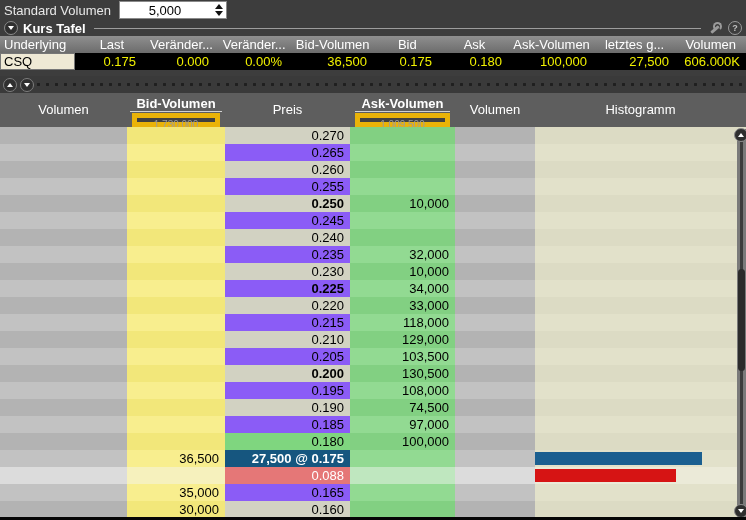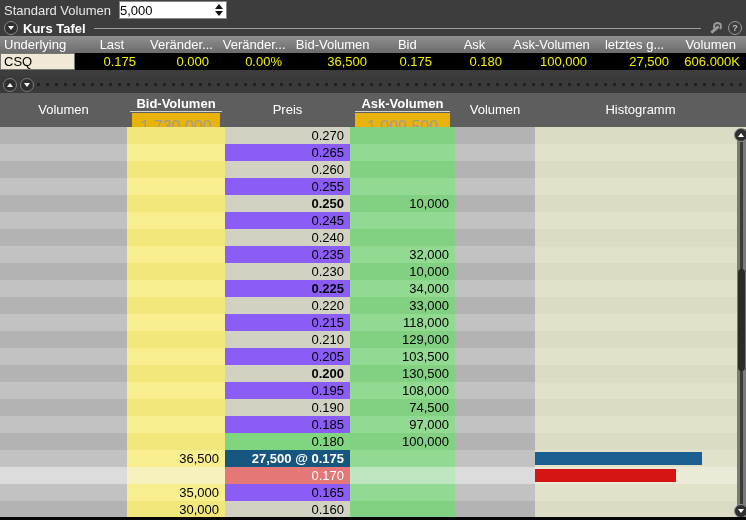--- a/index.html
+++ b/index.html
@@ -5,21 +5,21 @@
   html,body{margin:0;padding:0;background:#2b2b2b;}
   .app{
     position:relative;width:746px;height:520px;overflow:hidden;
     background:#3d3d3d;font-family:"Liberation Sans",sans-serif;font-size:13px;
     color:#e6e6e6;
   }
   
   .stdvol{height:20px;margin-top:0;display:flex;align-items:center;padding-left:4px;}
   .stdvol-label{color:#e8e8e8;margin-right:8px;}
   .spin-field{width:106px;height:16px;background:#fff;border:1px solid #8a8a8a;display:flex;align-items:center;}
-  .spin-value{flex:1;text-align:left;color:#000;padding-right:3px;}
+  .spin-value{flex:1;text-align:center;color:#000;padding-right:3px;}
   .spinner{width:13px;height:14px;display:flex;flex-direction:column;align-items:center;justify-content:center;gap:2px;cursor:pointer;}
   .tri-up{width:0;height:0;border-left:4px solid transparent;border-right:4px solid transparent;border-bottom:5px solid #111;}
   .tri-down{width:0;height:0;border-left:4px solid transparent;border-right:4px solid transparent;border-top:5px solid #111;}
   
   .sec{height:16px;display:flex;align-items:center;padding:0 4px 0 4px;}
   .collapse-btn{width:12px;height:12px;border-radius:50%;background:#2f2f2f;border:1px solid #8a8a8a;
     display:flex;align-items:center;justify-content:center;margin-right:5px;cursor:pointer;}
   .collapse-btn .t{width:0;height:0;border-left:3px solid transparent;border-right:3px solid transparent;border-top:4px solid #fff;}
   .sec-title{font-weight:bold;color:#fff;white-space:nowrap;}
   .sec-line{flex:1;border-top:1px solid #9d9d9d;margin:0 8px;}
@@ -44,21 +44,21 @@
   .split-btn .td{width:0;height:0;border-left:3px solid transparent;border-right:3px solid transparent;border-top:4px solid #fff;}
   .split-dots{flex:1;height:100%;
      background-image:radial-gradient(circle,#1f1f1f 1.4px,transparent 1.6px);
      background-size:9px 17px;background-repeat:repeat-x;background-position:6px center;}
   
   .lheader{height:34px;display:flex;background:#5e5e5e;color:#fff;}
   .lh{box-sizing:border-box;display:flex;flex-direction:column;align-items:center;justify-content:center;}
   .lh.simple span{line-height:34px;}
   .lh-label{font-weight:bold;border-bottom:1px solid #d2d2d2;padding:0 6px;margin-top:2px;}
   .lh-total{margin-top:1px;width:90%;height:14px;line-height:14px;text-align:center;
-     background:#0f172a;border:7px solid #eab308;color:#9c9c9c;box-sizing:border-box;font-size:16px;}
+     background:#404040;border:5px solid #eab308;color:#9c9c9c;box-sizing:border-box;font-size:10px;}
   
   .lbody{position:relative;height:391px;overflow:hidden;}
   .lrow{display:flex;height:17px;line-height:17px;color:#000;}
   .lrow>div{box-sizing:border-box;white-space:nowrap;overflow:hidden;}
   .c-vol{width:127px;}
   .c-bid{width:98px;text-align:right;padding-right:6px;}
   .c-price{width:125px;text-align:right;padding-right:6px;}
   .c-ask{width:105px;text-align:right;padding-right:6px;}
   .c-vol2{width:80px;}
   .c-hist{width:211px;position:relative;}
@@ -337,21 +337,21 @@
         <div class="c-price bold" style="background: rgb(22, 86, 127); color: rgb(255, 255, 255);">27,500 @ 0.175</div>
         <div class="c-ask"></div>
         <div class="c-vol2"></div>
         <div class="c-hist">
           <div class="bar" style="width: 79%; background: rgb(27, 95, 144);"></div>
         </div>
       </div>
       <div class="lrow even last-row">
         <div class="c-vol"></div>
         <div class="c-bid"></div>
-        <div class="c-price" style="background: rgb(229, 119, 119); color: rgb(255, 255, 255);">0.170</div>
+        <div class="c-price" style="background: rgb(229, 119, 119); color: rgb(255, 255, 255);">0.088</div>
         <div class="c-ask"></div>
         <div class="c-vol2"></div>
         <div class="c-hist">
           <div class="bar" style="width: 67%; background: rgb(214, 20, 20);"></div>
         </div>
       </div>
       <div class="lrow odd">
         <div class="c-vol"></div>
         <div class="c-bid">35,000</div>
         <div class="c-price">0.165</div>

